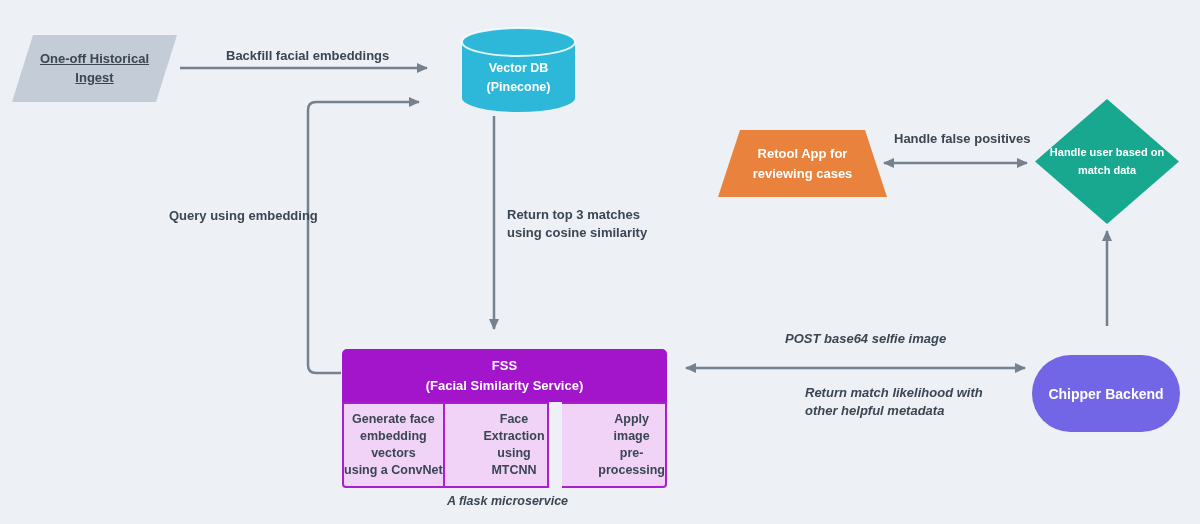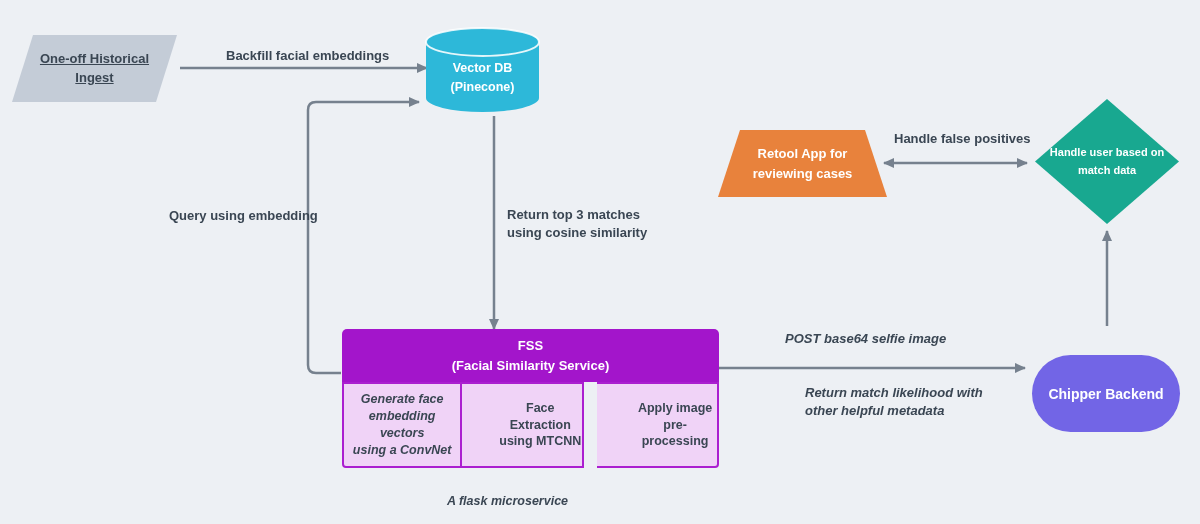--- a/index.html
+++ b/index.html
@@ -31,21 +31,21 @@
 
   
   .parallelogram {
     left: 12px; top: 35px; width: 165px; height: 67px;
     background: #c4ccd7;
     clip-path: polygon(21px 0, 165px 0, 144px 67px, 0 67px);
     color: #3a4653; font-size: 13px; font-weight: 600; line-height: 1.45; text-decoration: underline;
   }
   .cylinder {
     position: absolute;
-    left: 425px; top: 27px; width: 115px; height: 86px;
+    left: 461px; top: 27px; width: 115px; height: 86px;
   }
   .cylinder svg { position: absolute; left: 0; top: 0; }
   .cylinder .cyl-label {
     position: absolute; left: 0; top: 16px; width: 115px; height: 70px;
     display: flex; align-items: center; justify-content: center; text-align: center;
     color: #ffffff; font-size: 12.5px; font-weight: 700; line-height: 1.5;
   }
   .trapezoid {
     left: 718px; top: 130px; width: 169px; height: 67px;
     background: #e8823c;
@@ -61,38 +61,38 @@
   }
   .pill {
     left: 1032px; top: 330px; width: 148px; height: 77px;
     background: #7265e6; border-radius: 39px;
     color: #ffffff; font-size: 14px; font-weight: 700; margin-top: 25px;
   }
 
   
   .fss {
     position: absolute;
-    left: 342px; top: 329px; width: 377px; border-radius: 7px;
+    left: 342px; top: 349px; width: 325px; border-radius: 7px;
   }
   .fss-header {
     height: 53px; background: #a315cb; border-radius: 5px 5px 0 0;
     display: flex; align-items: center; justify-content: center; text-align: center;
     color: #ffffff; font-size: 13px; font-weight: 700; line-height: 1.5;
   }
   .fss-cells { display: flex; }
   .fss-cell {
     width: 33.333%; height: 86px;
     background: #f0d3f7;
     border: 2px solid #ab1fd0;
     box-sizing: border-box;
     display: flex; align-items: center; justify-content: center; text-align: center;
     color: #3a4653; font-size: 12.5px; font-weight: 600; line-height: 1.35;
   }
   .fss-cell + .fss-cell { border-left: none; padding-left: 36px; }
-  .fss-cell:first-child { border-bottom-left-radius: 4px; font-style: italic; }
+  .fss-cell:first-child { border-bottom-left-radius: 4px; }
   .fss-cell:last-child { border-bottom-right-radius: 4px; margin-left: 13px; }
   .fss-caption {
     position: absolute;
     left: 342px; top: 494px; width: 331px;
     text-align: center;
     color: #3a4653; font-size: 12.5px; font-weight: 700; font-style: italic;
   }
 
   
   .elabel {

